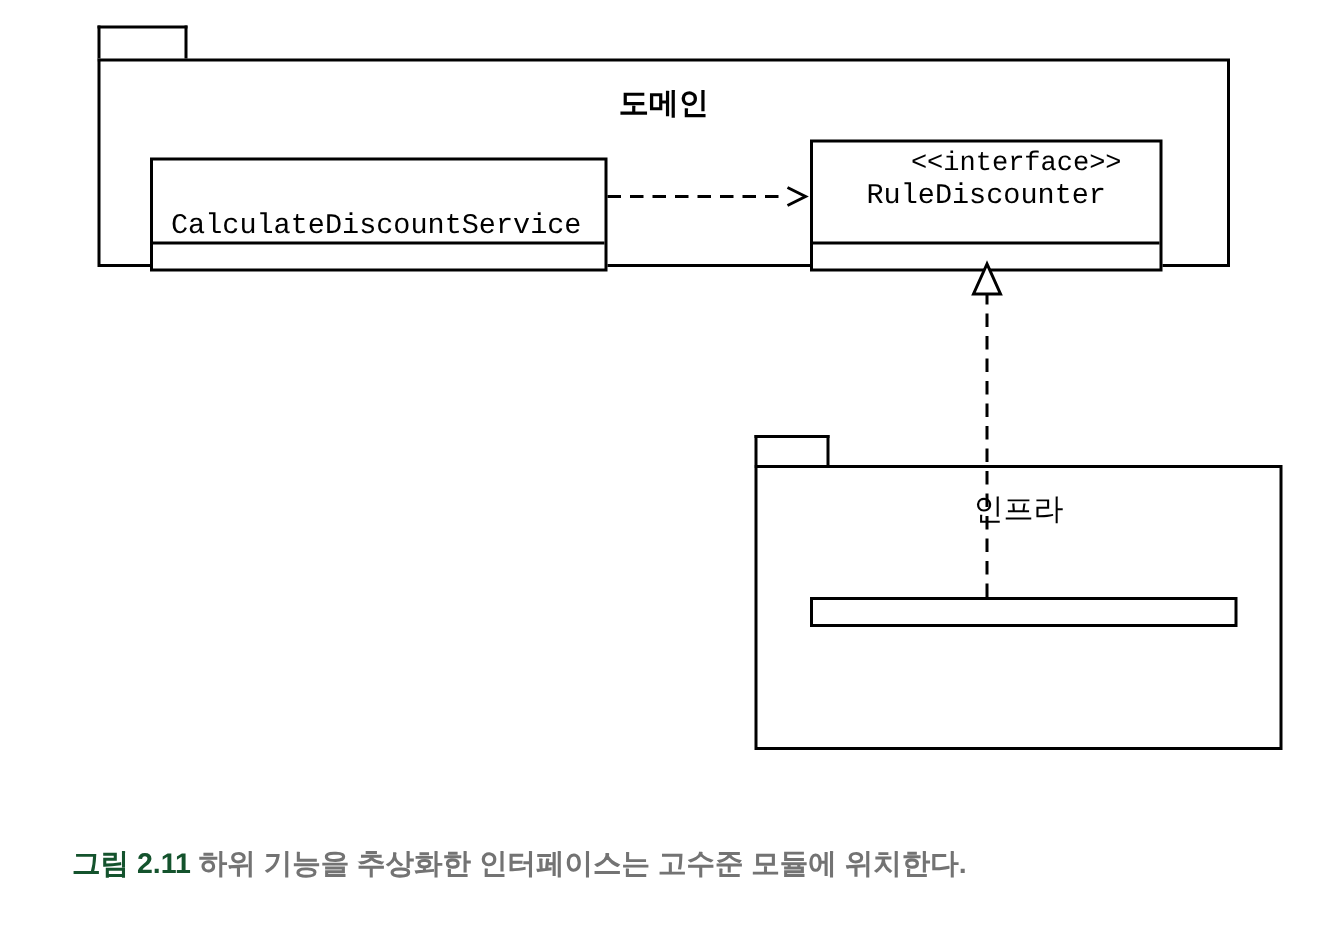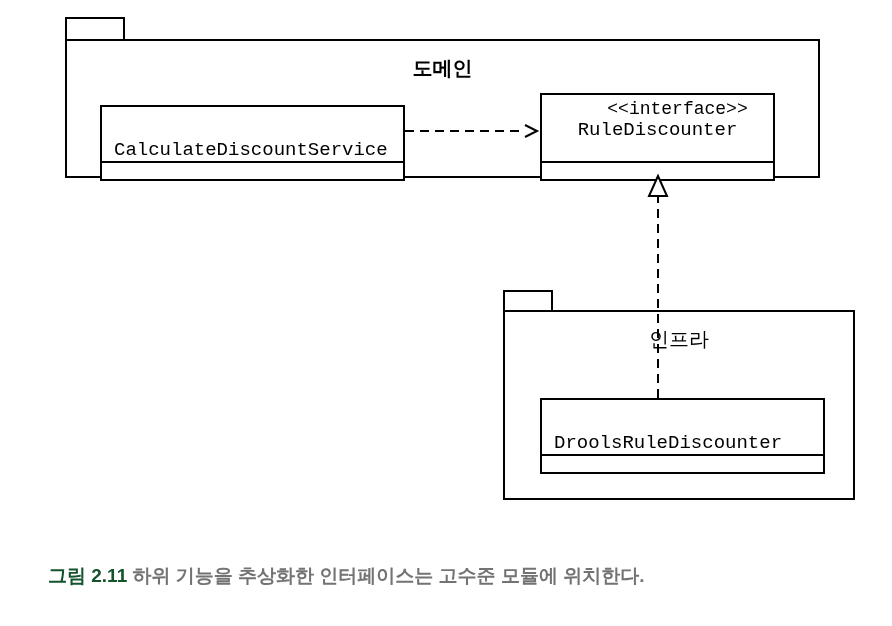--- a/index.html
+++ b/index.html
@@ -112,21 +112,20 @@
     <div class="cls-name-sub">RuleDiscounter</div>
     <div class="cls-body"></div>
   </div>
 
   <div class="pkg-tab" style="left:503px; top:290px; width:50px; height:22px;"></div>
   <div class="pkg" style="left:503px; top:310px; width:352px; height:190px;">
     <div class="pkg-label" style="left:0; right:0; top:14px;">인프라</div>
   </div>
 
   <div class="cls" style="left:540px; top:398px; width:285px;">
-    <div class="cls-name">DroolsRuleDiscounter</div>
     <div class="cls-body"></div>
   </div>
 
   <svg class="arrows">
 
     <line x1="405" y1="131" x2="525" y2="131" stroke="#000" stroke-width="2" stroke-dasharray="9 6"></line>
     <polyline points="525,125 537,131 525,137" fill="none" stroke="#000" stroke-width="2"></polyline>
 
     <line x1="658" y1="398" x2="658" y2="196" stroke="#000" stroke-width="2" stroke-dasharray="9 6"></line>
     <polygon points="658,176 649,196 667,196" fill="#fff" stroke="#000" stroke-width="2"></polygon>

